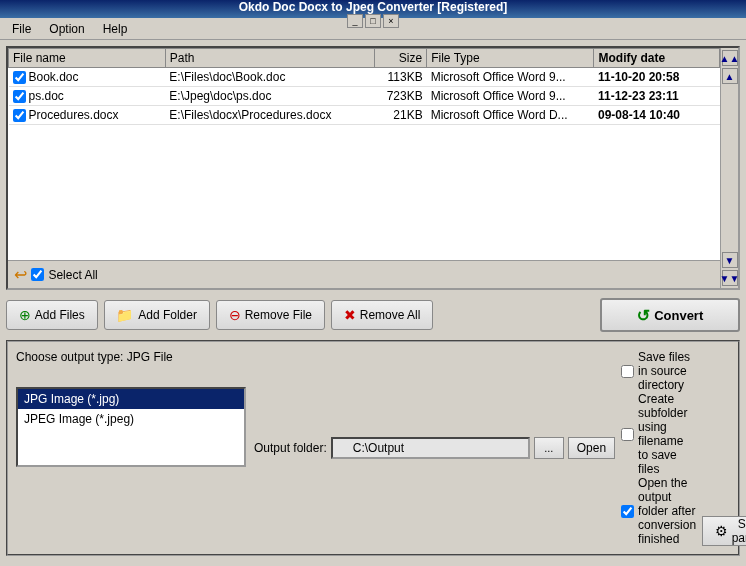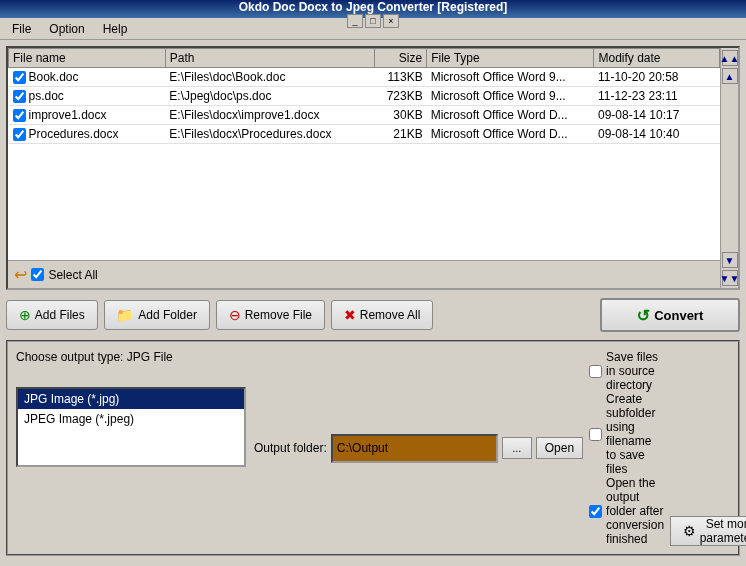--- a/index.html
+++ b/index.html
@@ -99,21 +99,21 @@
     .file-table td {
       border-bottom: 1px solid #e0e0e0;
       padding: 2px 4px;
       white-space: nowrap;
       overflow: hidden;
     }
     .file-table .col-name { width: 150px; }
     .file-table .col-path { width: 200px; }
     .file-table .col-size { width: 50px; text-align: right; }
     .file-table .col-type { width: 160px; }
-    .file-table .col-date { width: 120px; }
+    .file-table .col-date { width: 120px; font-weight: bold; }
 
     .checkbox-cell {
       display: flex;
       align-items: center;
       gap: 3px;
     }
     .checkbox-cell input[type="checkbox"] { margin: 0; }
 
     
     .scroll-buttons {
@@ -243,25 +243,25 @@
       display: flex;
       align-items: center;
       gap: 4px;
     }
     .output-folder-label {
       font-size: 12px;
       white-space: nowrap;
     }
     .output-folder-input {
       flex: 1;
-      height: 29px;
+      height: 22px;
       border: 2px inset #999;
-      padding: 2px 4px;
-      font-size: 12px;
-      background: #a16207;
+      padding: 2px 20px;
+      font-size: 12px;
+      background: #e5e5e5;
     }
     .browse-btn {
       height: 22px;
       width: 30px;
       border: 1px solid #888;
       background: linear-gradient(to bottom, #f0f0f0, #d8d8d8);
       cursor: pointer;
       font-size: 11px;
       display: flex;
       align-items: center;
@@ -360,32 +360,20 @@
               </td>
               <td class="col-path">E:\Jpeg\doc\ps.doc</td>
               <td class="col-size">723KB</td>
               <td class="col-type">Microsoft Office Word 9...</td>
               <td class="col-date">11-12-23 23:11</td>
             </tr>
             <tr>
               <td class="col-name">
                 <div class="checkbox-cell">
                   <input type="checkbox" checked="" style="">
-                  <span>improve1.docx</span>
-                </div>
-              </td>
-              <td class="col-path">E:\Files\docx\improve1.docx</td>
-              <td class="col-size">30KB</td>
-              <td class="col-type">Microsoft Office Word D...</td>
-              <td class="col-date">09-08-14 10:17</td>
-            </tr>
-            <tr>
-              <td class="col-name">
-                <div class="checkbox-cell">
-                  <input type="checkbox" checked="" style="">
                   <span>Procedures.docx</span>
                 </div>
               </td>
               <td class="col-path">E:\Files\docx\Procedures.docx</td>
               <td class="col-size">21KB</td>
               <td class="col-type">Microsoft Office Word D...</td>
               <td class="col-date">09-08-14 10:40</td>
             </tr>
           </tbody>
       </table>

